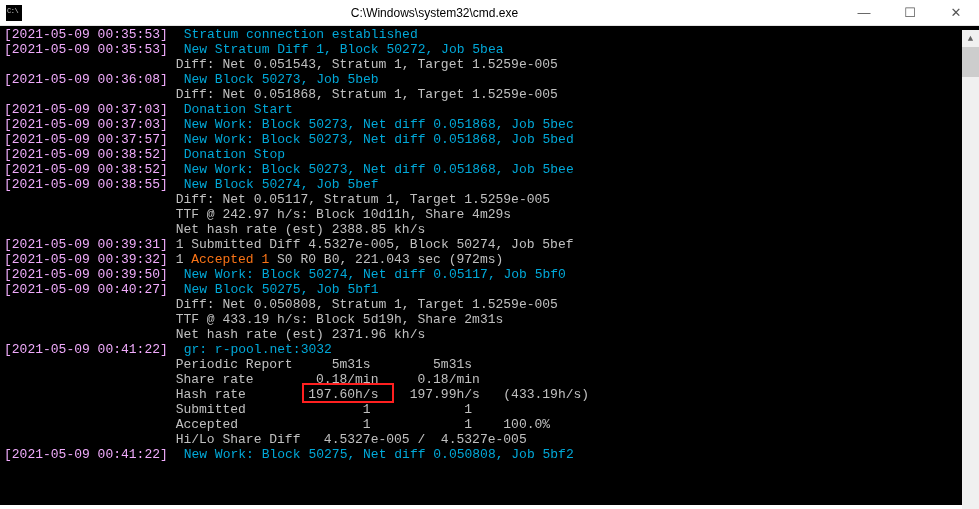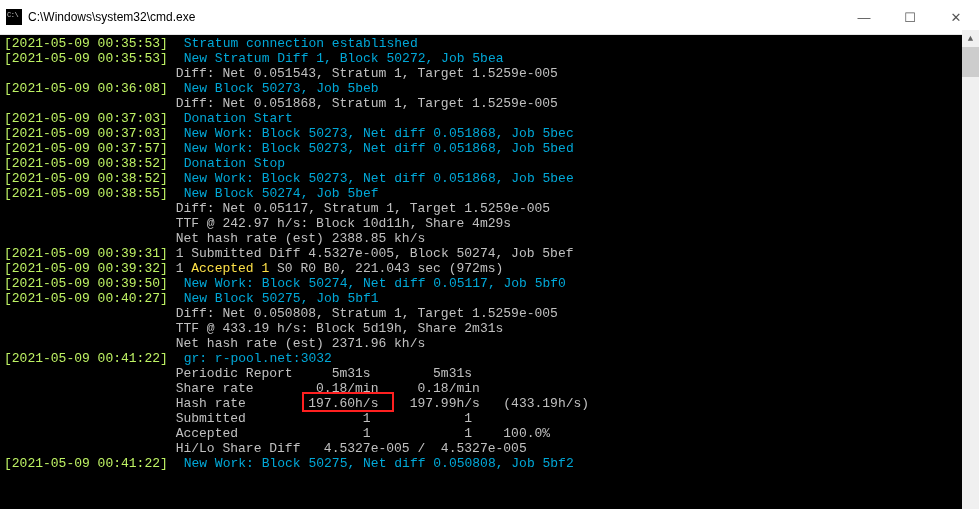--- a/index.html
+++ b/index.html
@@ -6,24 +6,25 @@
   body {
     font-family: "Consolas", "Courier New", monospace;
     font-size: 13px;
     background: #fff;
     width: 979px;
     height: 509px;
     overflow: hidden;
   }
   .titlebar {
     background: #fff;
-    height: 35px;
+    height: 26px;
     display: flex;
     align-items: center;
     border-bottom: 1px solid #e5e5e5;
+    text-align: center;
   }
   .titlebar-icon {
     width: 16px; height: 16px;
     margin: 0 6px;
     background: #000;
     position: relative;
   }
   .titlebar-icon::after {
     content: "C:\\";
     color: #ccc;
@@ -54,23 +55,23 @@
     background: #000;
     color: #c0c0c0;
     height: calc(509px - 30px);
     padding: 1px 4px;
     line-height: 15px;
     white-space: pre;
     position: relative;
     overflow: hidden;
   }
   .line { display: block; }
-  .ts { color: #bef264; }
+  .ts { color: #f0abfc; }
   .cyan { color: #00a8d8; margin-left: 8px; }
-  .green { color: #fde047; }
+  .green { color: #f97316; }
   .highlight-box {
     position: absolute;
     border: 2px solid #ff2020;
     background: transparent;
     pointer-events: none;
   }
   .scrollbar {
     position: absolute;
     right: 0; top: 30px; bottom: 0;
     width: 17px;

